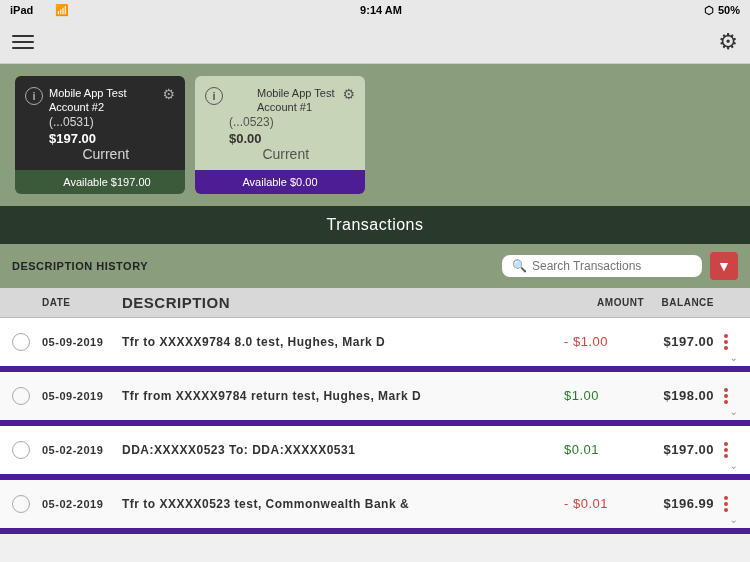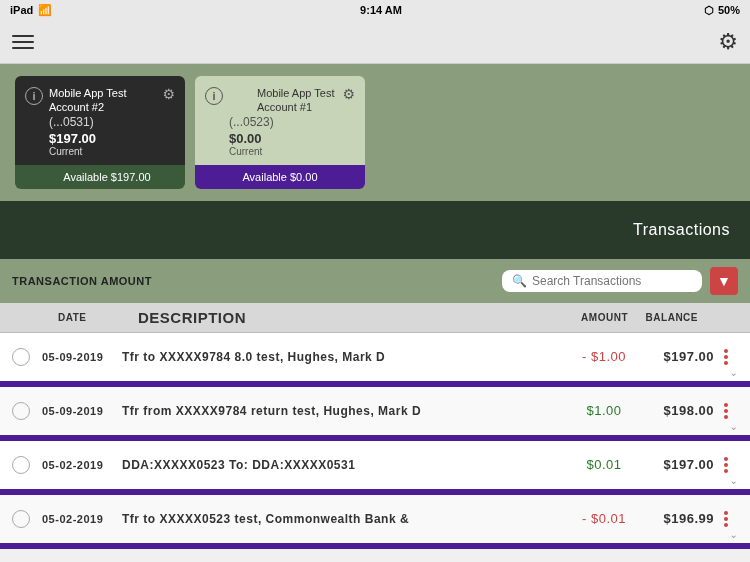--- a/index.html
+++ b/index.html
@@ -16,21 +16,21 @@
     .status-bar {
       height: 20px;
       background: #e8e8e8;
       display: flex;
       align-items: center;
       justify-content: space-between;
       padding: 0 10px;
       font-size: 11px;
       font-weight: 600;
     }
-    .status-left { display: flex; align-items: center; gap: 5px; }
+    .status-left { display: flex; align-items: center; gap: 22px; }
     .status-center { position: absolute; left: 50%; transform: translateX(-50%); margin-left: 6px; }
     .status-right { display: flex; align-items: center; gap: 4px; }
 
     
     .nav-bar {
       height: 44px;
       background: #e8e8e8;
       display: flex;
       align-items: center;
       justify-content: space-between;
@@ -69,37 +69,37 @@
       display: flex; align-items: center; justify-content: center;
       font-size: 11px; font-weight: bold; flex-shrink: 0; margin-top: 1px;
     }
     .account-card.dark .info-icon { border-color: #aaa; color: #aaa; }
     .account-card.light .info-icon { border-color: #555; color: #555; }
     .account-name { font-size: 11px; line-height: 1.3; }
     .account-card.dark .account-name { color: #fff; }
     .account-card.light .account-name { color: #333; margin-left: 28px; }
     .account-number { font-size: 12px; opacity: 0.8; }
     .account-balance { font-size: 13px; font-weight: 600; margin-top: 2px; }
-    .account-status { font-size: 10px; opacity: 0.8; }
+    .account-status { font-size: 14px; opacity: 0.8; text-align: center; }
     .settings-icon { font-size: 14px; cursor: pointer; }
     .account-card.dark .settings-icon { color: #aaa; }
     .account-card.light .settings-icon { color: #555; }
     .account-card-bottom {
       padding: 6px 10px;
       font-size: 11px; text-align: center;
     }
     .account-card.dark .account-card-bottom { background: #3a5a3a; color: #fff; padding-left: 24px; }
     .account-card.light .account-card-bottom { background: #4c1d95; color: #fff; }
 
     
     .transactions-header {
       background: #2a3a2a;
       color: #fff;
-      text-align: right;
-      padding: 20px;
+      text-align: center;
+      padding: 10px;
       font-size: 16px;
       font-weight: 400;
       letter-spacing: 0.5px;
     }
 
     
     .history-bar {
       background: #8a9e7e;
       padding: 8px 12px;
       display: flex;
@@ -137,21 +137,21 @@
       background: #c44;
       border-radius: 4px;
       display: flex; align-items: center; justify-content: center;
       color: #fff; font-size: 14px; cursor: pointer;
     }
 
     
     .table-header {
       display: flex;
       align-items: center;
-      padding: 6px 28px;
+      padding: 6px 12px;
       background: #d8d8d8;
       border-bottom: 1px solid #bbb;
     }
     .col-check { width: 30px; }
     .col-date { width: 80px; font-size: 10px; font-weight: 700; letter-spacing: 0.5px; color: #333; }
     .col-desc { flex: 1; font-size: 15px; font-weight: 700; letter-spacing: 0.5px; color: #333; }
     .col-amount { width: 80px; text-align: right; font-size: 10px; font-weight: 700; letter-spacing: 0.5px; color: #333; }
     .col-balance { width: 70px; text-align: right; font-size: 10px; font-weight: 700; letter-spacing: 0.5px; color: #333; }
     .col-action { width: 24px; }
 
@@ -170,21 +170,21 @@
       width: 30px;
     }
     .check-circle {
       width: 18px; height: 18px;
       border: 1.5px solid #aaa;
       border-radius: 50%;
       cursor: pointer;
     }
     .row-date { width: 80px; font-size: 11px; color: #333; }
     .row-desc { flex: 1; font-size: 12px; color: #333; }
-    .row-amount { width: 80px; text-align: center; font-size: 13px; font-weight: 500; }
+    .row-amount { width: 80px; text-align: left; font-size: 13px; font-weight: 500; }
     .row-amount.negative { color: #c44; }
     .row-amount.positive { color: #2a7a2a; }
     .row-balance { width: 70px; text-align: right; font-size: 13px; color: #333; }
     .row-action { width: 24px; display: flex; flex-direction: column; align-items: center; gap: 2px; cursor: pointer; }
     .dot { width: 4px; height: 4px; background: #c44; border-radius: 50%; }
     .row-bottom-arrow {
       position: absolute;
       bottom: 3px;
       right: 12px;
       color: #999;
@@ -248,21 +248,21 @@
     </div>
     <div class="account-card-bottom">Available $0.00</div>
   </div>
 </div>
 
 <div class="transactions-header">
   <span>Transactions</span>
 </div>
 
 <div class="history-bar">
-  <span class="history-label">TRANSACTION AMOUNT</span>
+  <span class="history-label">DESCRIPTION HISTORY</span>
   <div class="search-filter">
     <div class="search-box">
       <span class="search-box-icon">🔍</span>
       <input class="search-input" type="text" placeholder="Search Transactions" style="">
     </div>
     <div class="filter-icon">
       <span>▼</span>
     </div>
   </div>
 </div>

